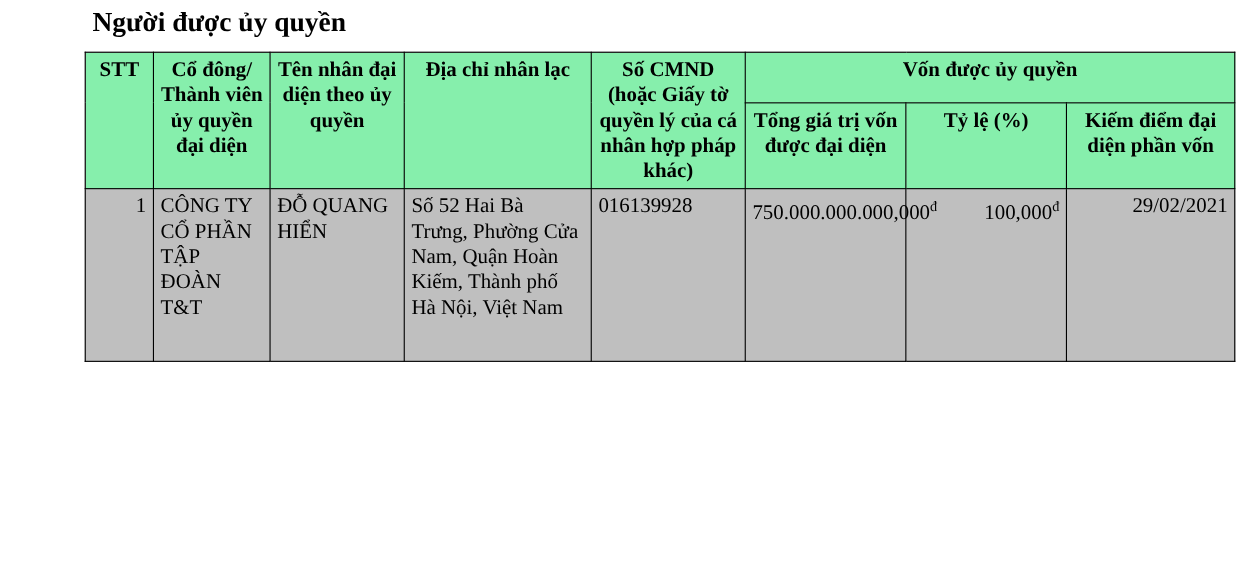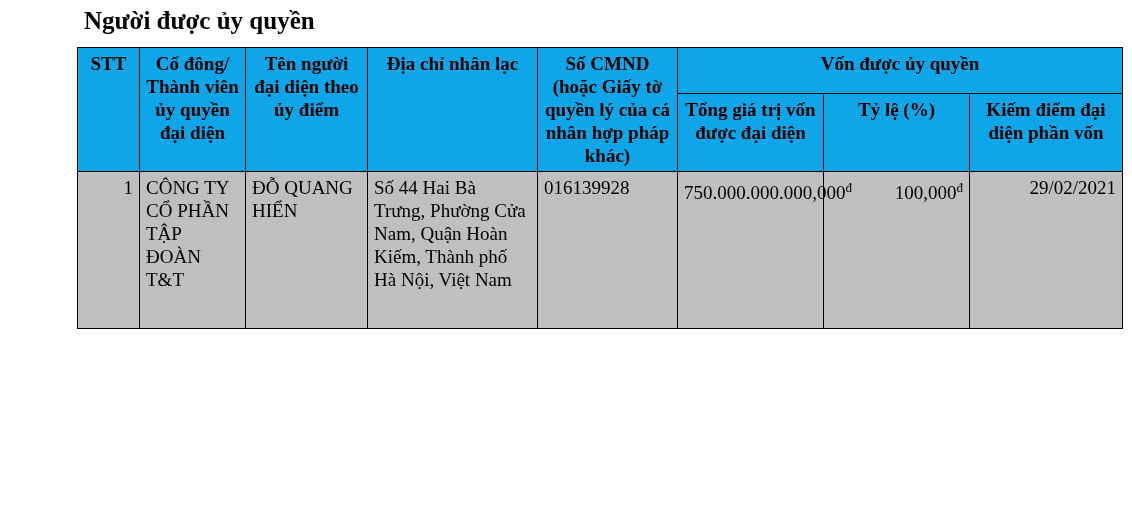--- a/index.html
+++ b/index.html
@@ -41,21 +41,21 @@
   }
   table.auth-table td,
   table.auth-table th {
     border: 1px solid #000000;
     vertical-align: top;
     padding: 4px 6px 4px 6px;
     font-size: 19px;
     line-height: 23px;
   }
   thead th {
-    background: #0ea5e9;
+    background: #86efac;
     font-weight: bold;
     text-align: center;
   }
   thead th.left-head {
   }
   tbody td {
     background: #bfbfbf;
     font-weight: normal;
     text-align: left;
   }
@@ -91,37 +91,37 @@
       <col class="col-addr">
       <col class="col-id">
       <col class="col-value">
       <col class="col-ratio">
       <col class="col-time">
     </colgroup>
     <thead>
       <tr>
         <th rowspan="2">STT</th>
         <th rowspan="2" class="left-head">Cổ đông/ Thành viên ủy quyền đại diện</th>
-        <th rowspan="2" class="left-head">Tên người đại diện theo ủy điểm</th>
+        <th rowspan="2" class="left-head">Tên nhân đại diện theo ủy quyền</th>
         <th rowspan="2" class="left-head">Địa chỉ nhân lạc</th>
         <th rowspan="2" class="left-head">Số CMND (hoặc Giấy tờ quyền lý của cá nhân hợp pháp khác)</th>
         <th colspan="3">Vốn được ủy quyền</th>
       </tr>
       <tr>
         <th class="left-head">Tổng giá trị vốn được đại diện</th>
         <th>Tỷ lệ (%)</th>
         <th>Kiếm điểm đại diện phần vốn</th>
       </tr>
     </thead>
     <tbody>
       <tr class="body-row">
         <td class="num">1</td>
         <td>CÔNG TY CỔ PHẦN TẬP ĐOÀN T&amp;T</td>
         <td>ĐỖ QUANG HIỂN</td>
-        <td>Số 44 Hai Bà Trưng, Phường Cửa Nam, Quận Hoàn Kiếm, Thành phố Hà Nội, Việt Nam</td>
+        <td>Số 52 Hai Bà Trưng, Phường Cửa Nam, Quận Hoàn Kiếm, Thành phố Hà Nội, Việt Nam</td>
         <td>016139928</td>
         <td class="num"><span>750.000.000.000,000</span><span class="sup">đ</span></td>
         <td class="num"><span>100,000</span><span class="sup">đ</span></td>
         <td class="num">29/02/2021</td>
       </tr>
     </tbody>
   </table>
 
 </div>
 

